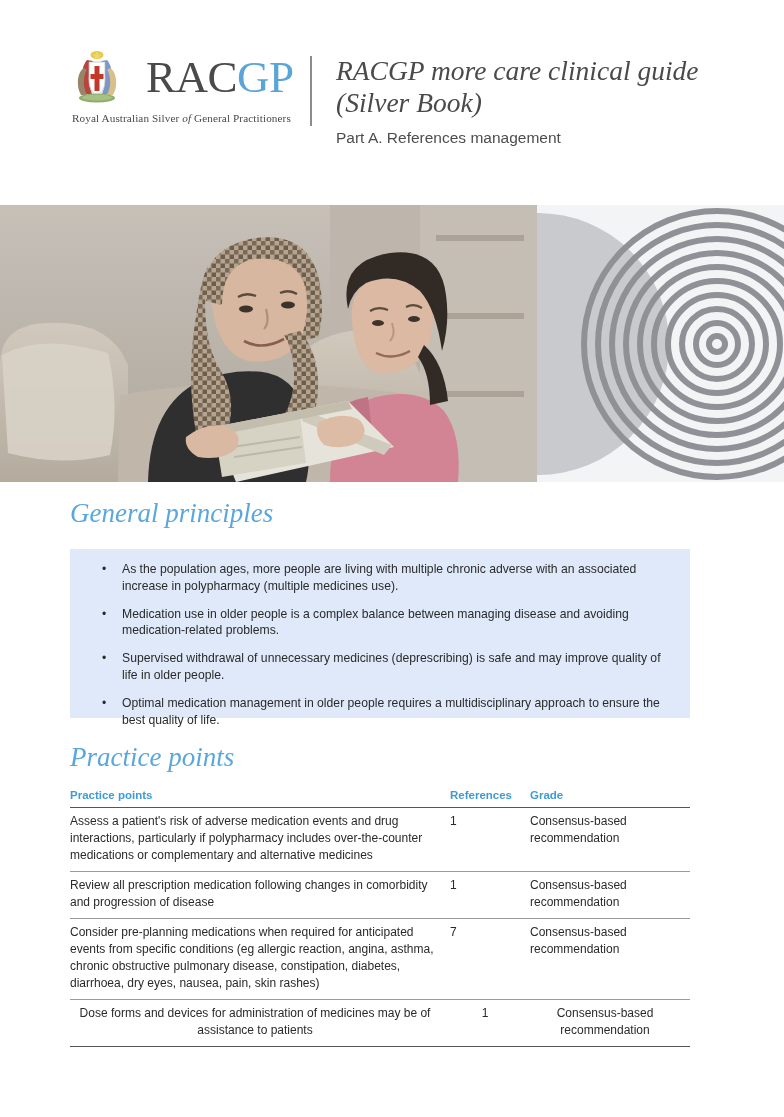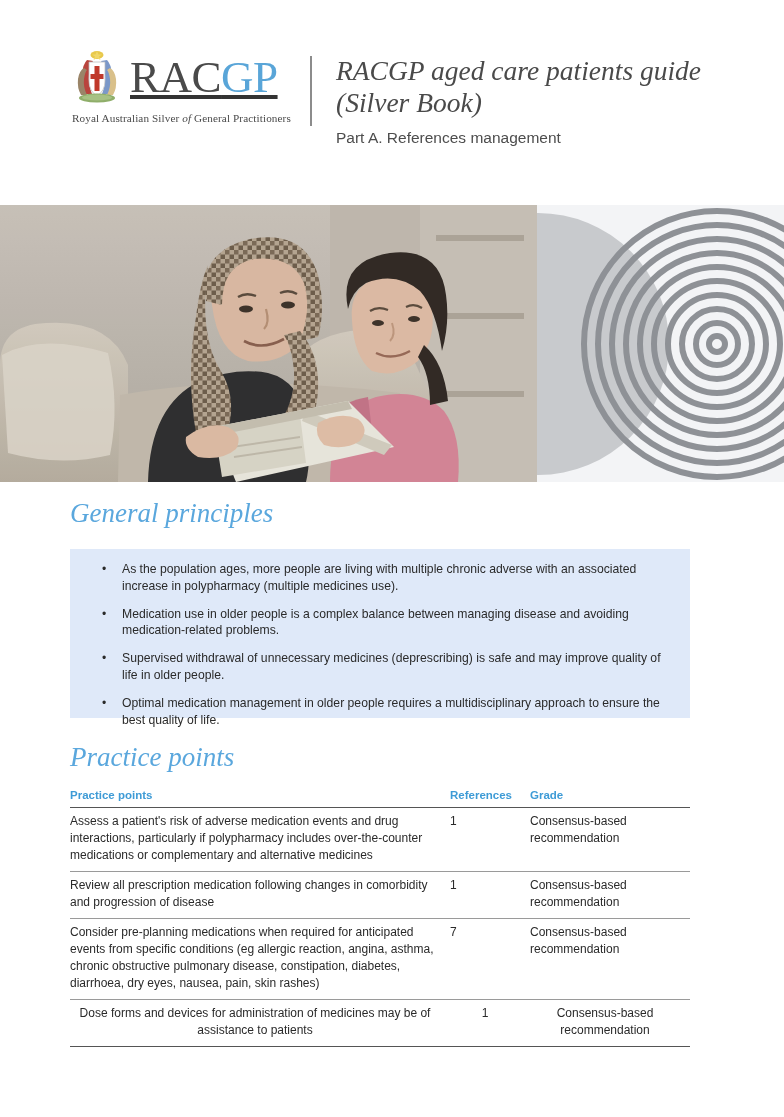--- a/index.html
+++ b/index.html
@@ -26,22 +26,21 @@
   }
   .logo-block {
     position: absolute;
     left: 72px;
     top: 48px;
     width: 218px;
   }
   .logo-row {
     display: flex;
     align-items: center;
-    gap: 8px;
-    text-decoration: underline;
+    gap: 24px;
   }
   .crest {
     width: 50px;
     height: 58px;
     flex: none;
   }
   .racgp-word {
     font-family: "Liberation Serif", serif;
     font-size: 45px;
     letter-spacing: -0.5px;
@@ -247,21 +246,21 @@
         <ellipse cx="50" cy="99" rx="30" ry="6" fill="#a7c184"></ellipse>
       </svg>
       <div class="racgp-word"><span>RAC</span><span class="gp">GP</span></div>
     </div>
     <div class="logo-sub"><span>Royal Australian Silver </span><i>of</i><span> General Practitioners</span></div>
   </div>
 
   <div class="header-divider"></div>
 
   <div class="title-block">
-    <h1 class="doc-title">RACGP aged care patients guide (Silver Book)</h1>
+    <h1 class="doc-title">RACGP more care clinical guide (Silver Book)</h1>
     <div class="doc-part">Part A. References management</div>
   </div>
 </div>
 
 <div class="hero">
 
   <div class="hero-photo">
     <svg viewBox="0 0 537 277" width="537" height="277" preserveAspectRatio="xMidYMid slice">
       <defs>
         <linearGradient id="wallg" x1="0" y1="0" x2="0" y2="1">

